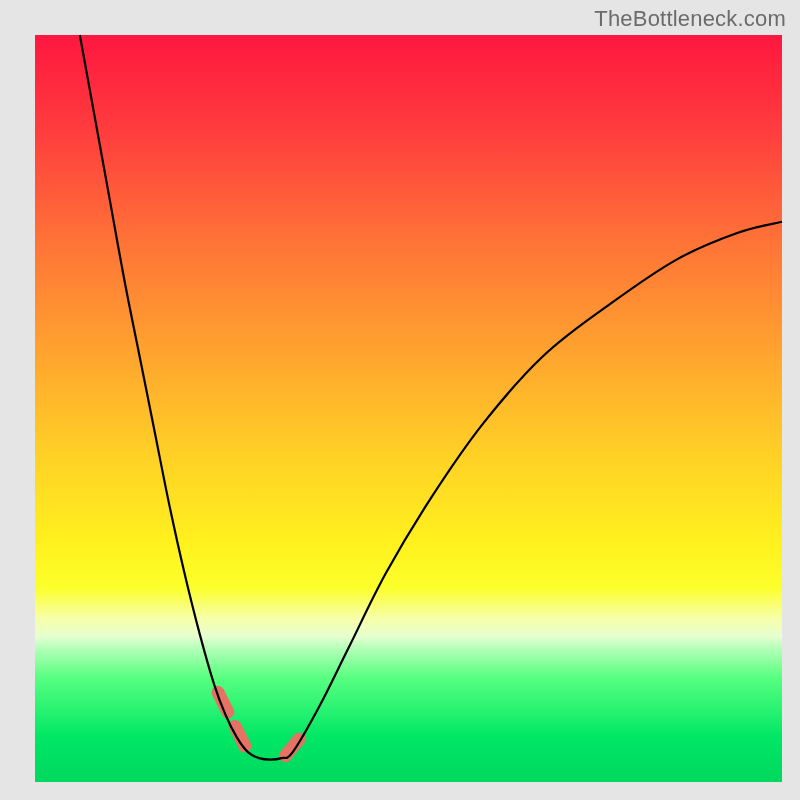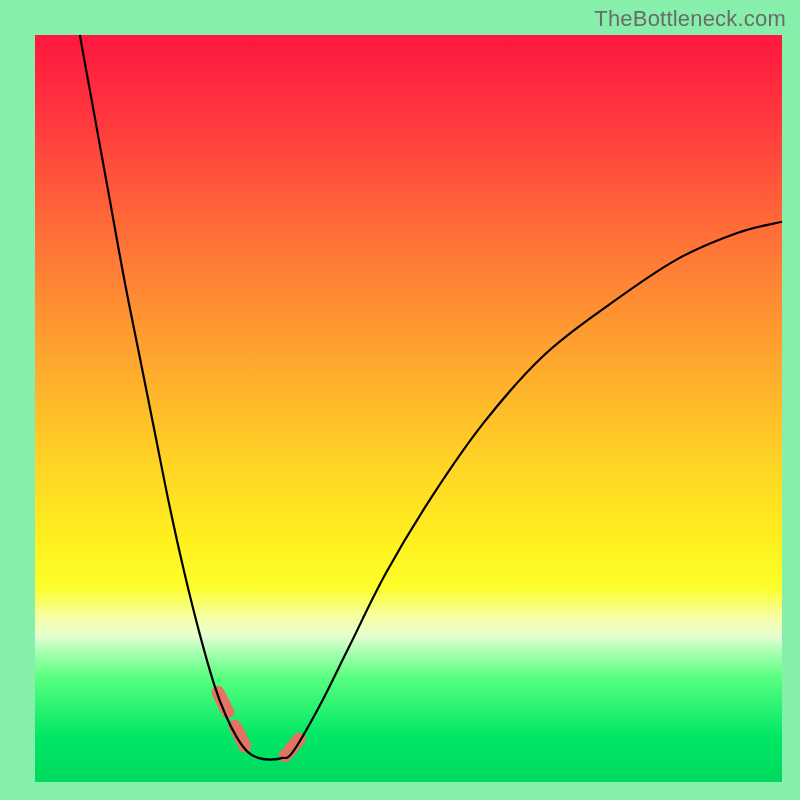--- a/index.html
+++ b/index.html
@@ -8,21 +8,21 @@
     width: 800px;
     height: 800px;
     background: #000;
     overflow: hidden;
     font-family: Arial, Helvetica, sans-serif;
   }
   .frame {
     position: absolute;
     left: 0; top: 0;
     width: 800px; height: 800px;
-    background: #86efac;
+    background: #e5e5e5;
   }
   .plot-area {
     position: absolute;
     left: 35px;
     top: 35px;
     width: 747px;
     height: 747px;
     
     background: linear-gradient(
       to bottom,

